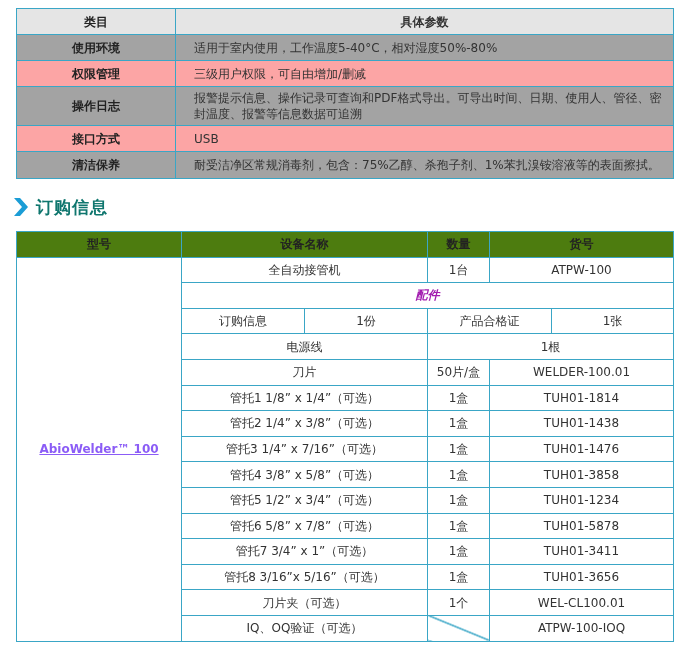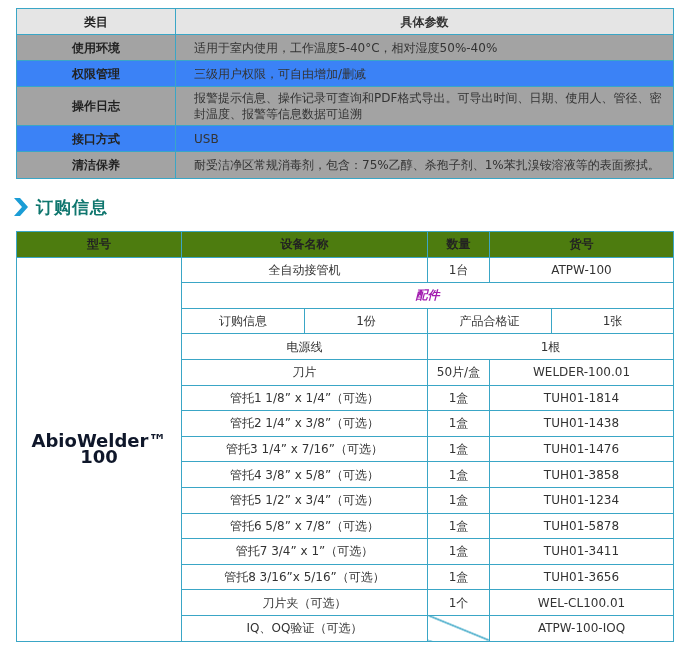--- a/index.html
+++ b/index.html
@@ -44,21 +44,21 @@
       padding-left: 18px;
       padding-right: 6px;
     }
     #spec-table tr.hdr td {
       height: 25px;
       text-align: center;
       font-weight: bold;
       background: #e5e5e5;
       padding-left: 0;
     }
-    #spec-table tr.blue td { background: #3b82f6; }
+    #spec-table tr.blue td { background: #fca5a5; }
     #spec-table tr.white td { background: #a3a3a3; }
     #spec-table tr.h27 td { height: 25px; }
     #spec-table tr.h40 td { height: 38px; }
     #spec-table tr.h28 td { height: 26px; }
 
     
     #order-heading {
       position: absolute;
       left: 14px;
       top: 195px;
@@ -88,22 +88,23 @@
       text-align: center;
       height: 24.6px;
     }
     #order-table tr.hdr td {
       background: #4d7c0f;
       font-weight: bold;
       color: #222;
     }
     #order-table .model {
       font-weight: bold;
-      color: #0f172a;
-      font-size: 18px;
+      color: #8b5cf6;
+      font-size: 12px;
+      text-decoration: underline;
     }
     #order-table .sub-bold { font-weight: bold; color: #a21caf; font-style: italic; }
     #order-table td.diag {
       background:
         linear-gradient(to top right,
           transparent calc(50% - 1px),
           #3aa6c6 calc(50% - 0.5px),
           #3aa6c6 calc(50% + 0.5px),
           transparent calc(50% + 1px));
     }
@@ -116,21 +117,21 @@
       <col style="width:159px">
       <col>
     </colgroup>
   <tbody>
       <tr class="hdr">
     <td class="cat">类目</td>
     <td>具体参数</td>
   </tr>
   <tr class="white h27">
     <td class="cat">使用环境</td>
-    <td class="val">适用于室内使用，工作温度5-40°C，相对湿度50%-40%</td>
+    <td class="val">适用于室内使用，工作温度5-40°C，相对湿度50%-80%</td>
   </tr>
   <tr class="blue h27">
     <td class="cat">权限管理</td>
     <td class="val">三级用户权限，可自由增加/删减</td>
   </tr>
   <tr class="white h40">
     <td class="cat">操作日志</td>
     <td class="val">报警提示信息、操作记录可查询和PDF格式导出。可导出时间、日期、使用人、管径、密封温度、报警等信息数据可追溯</td>
   </tr>
   <tr class="blue h27">

